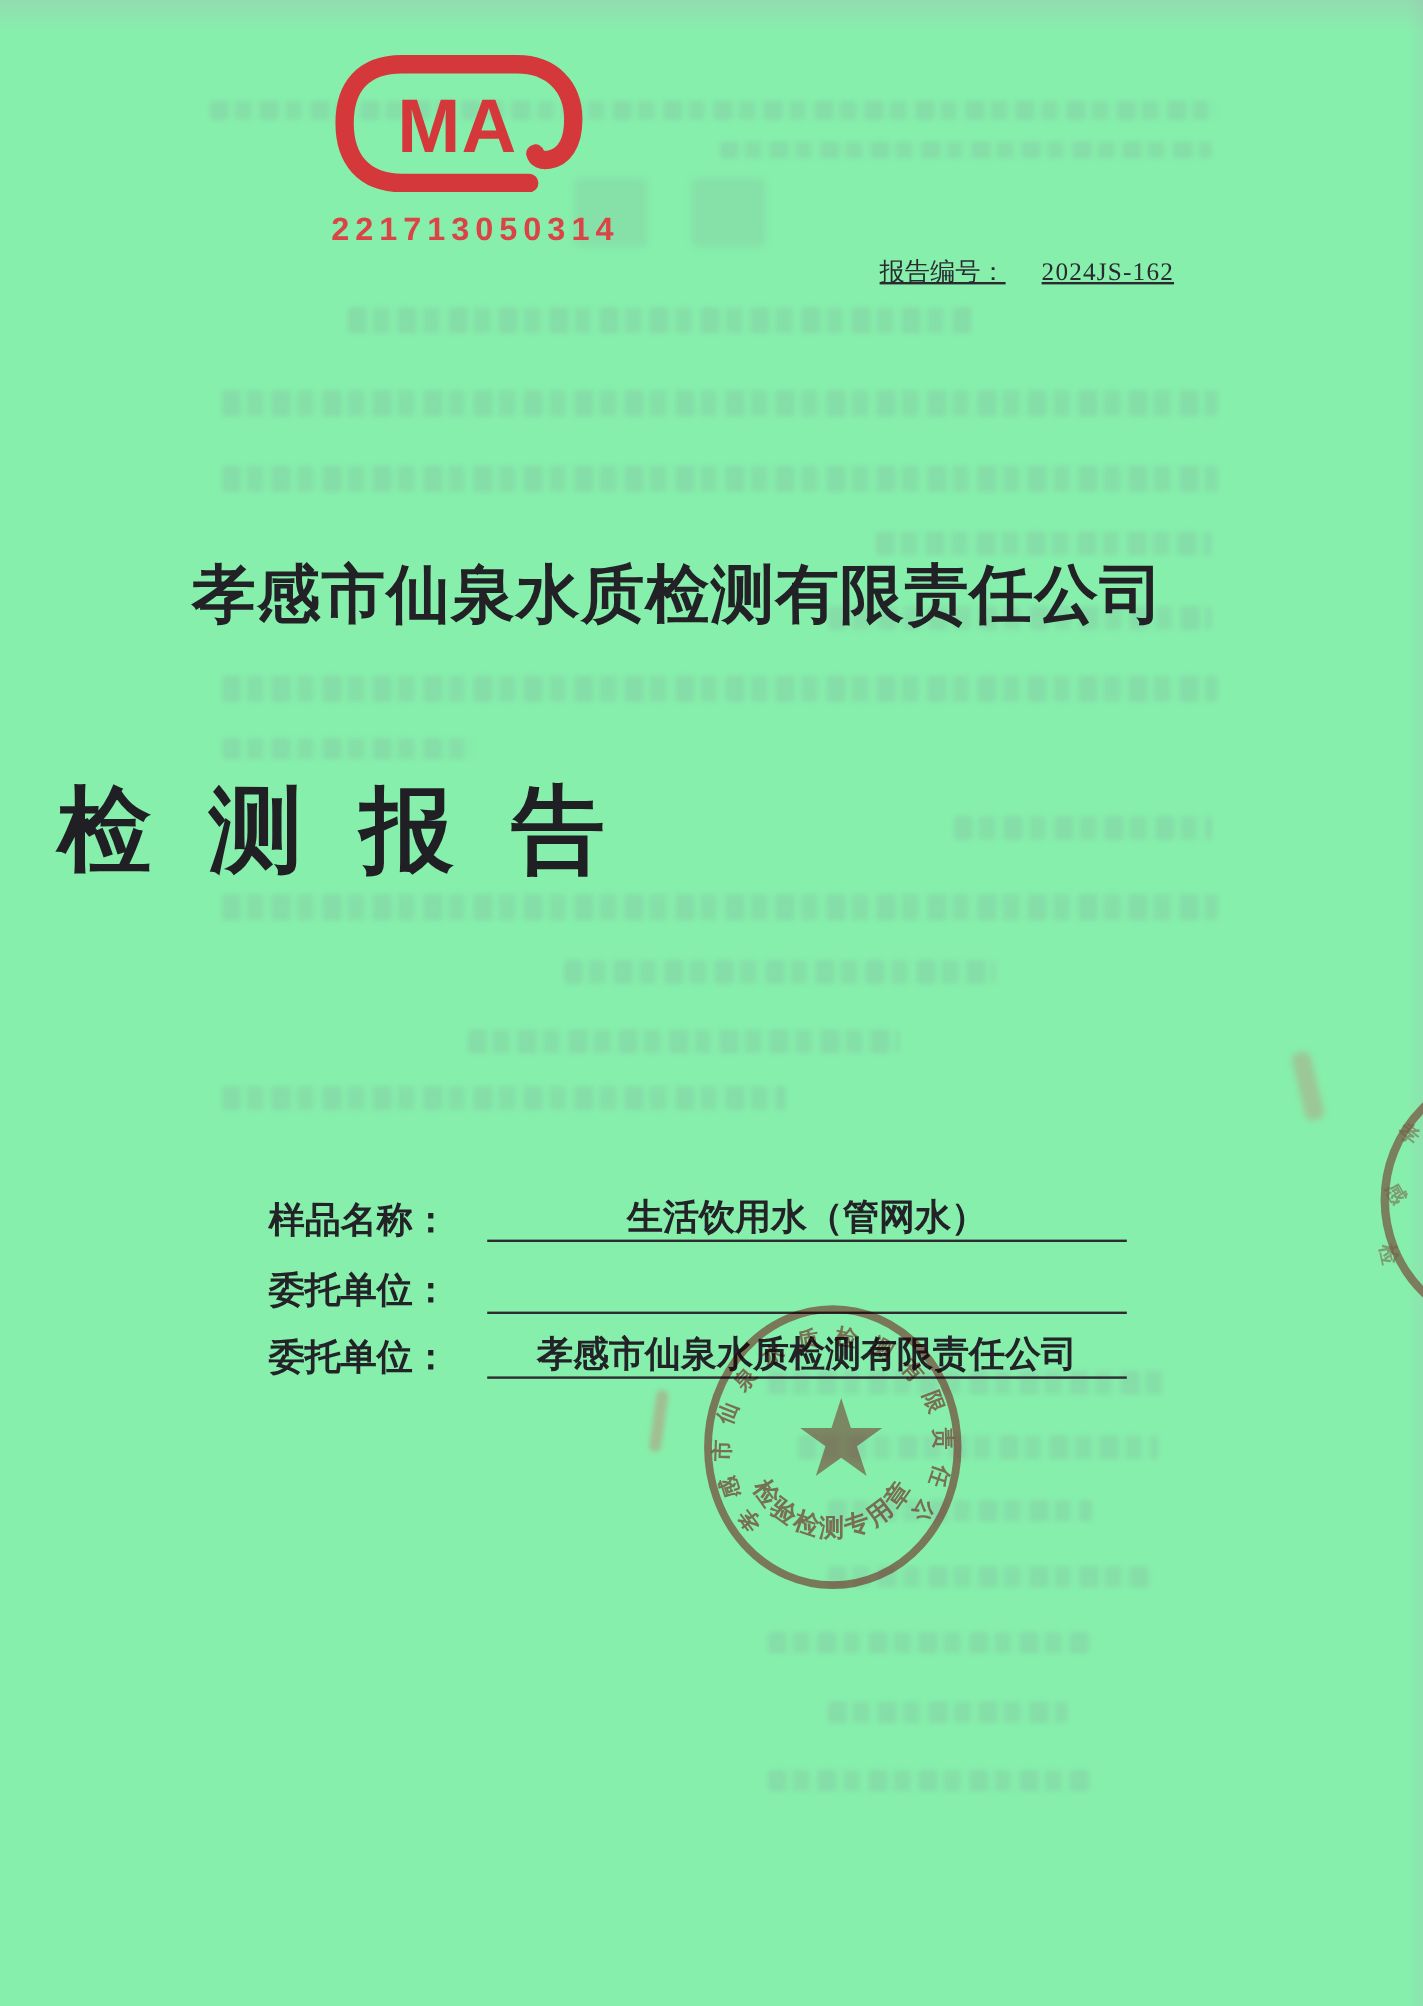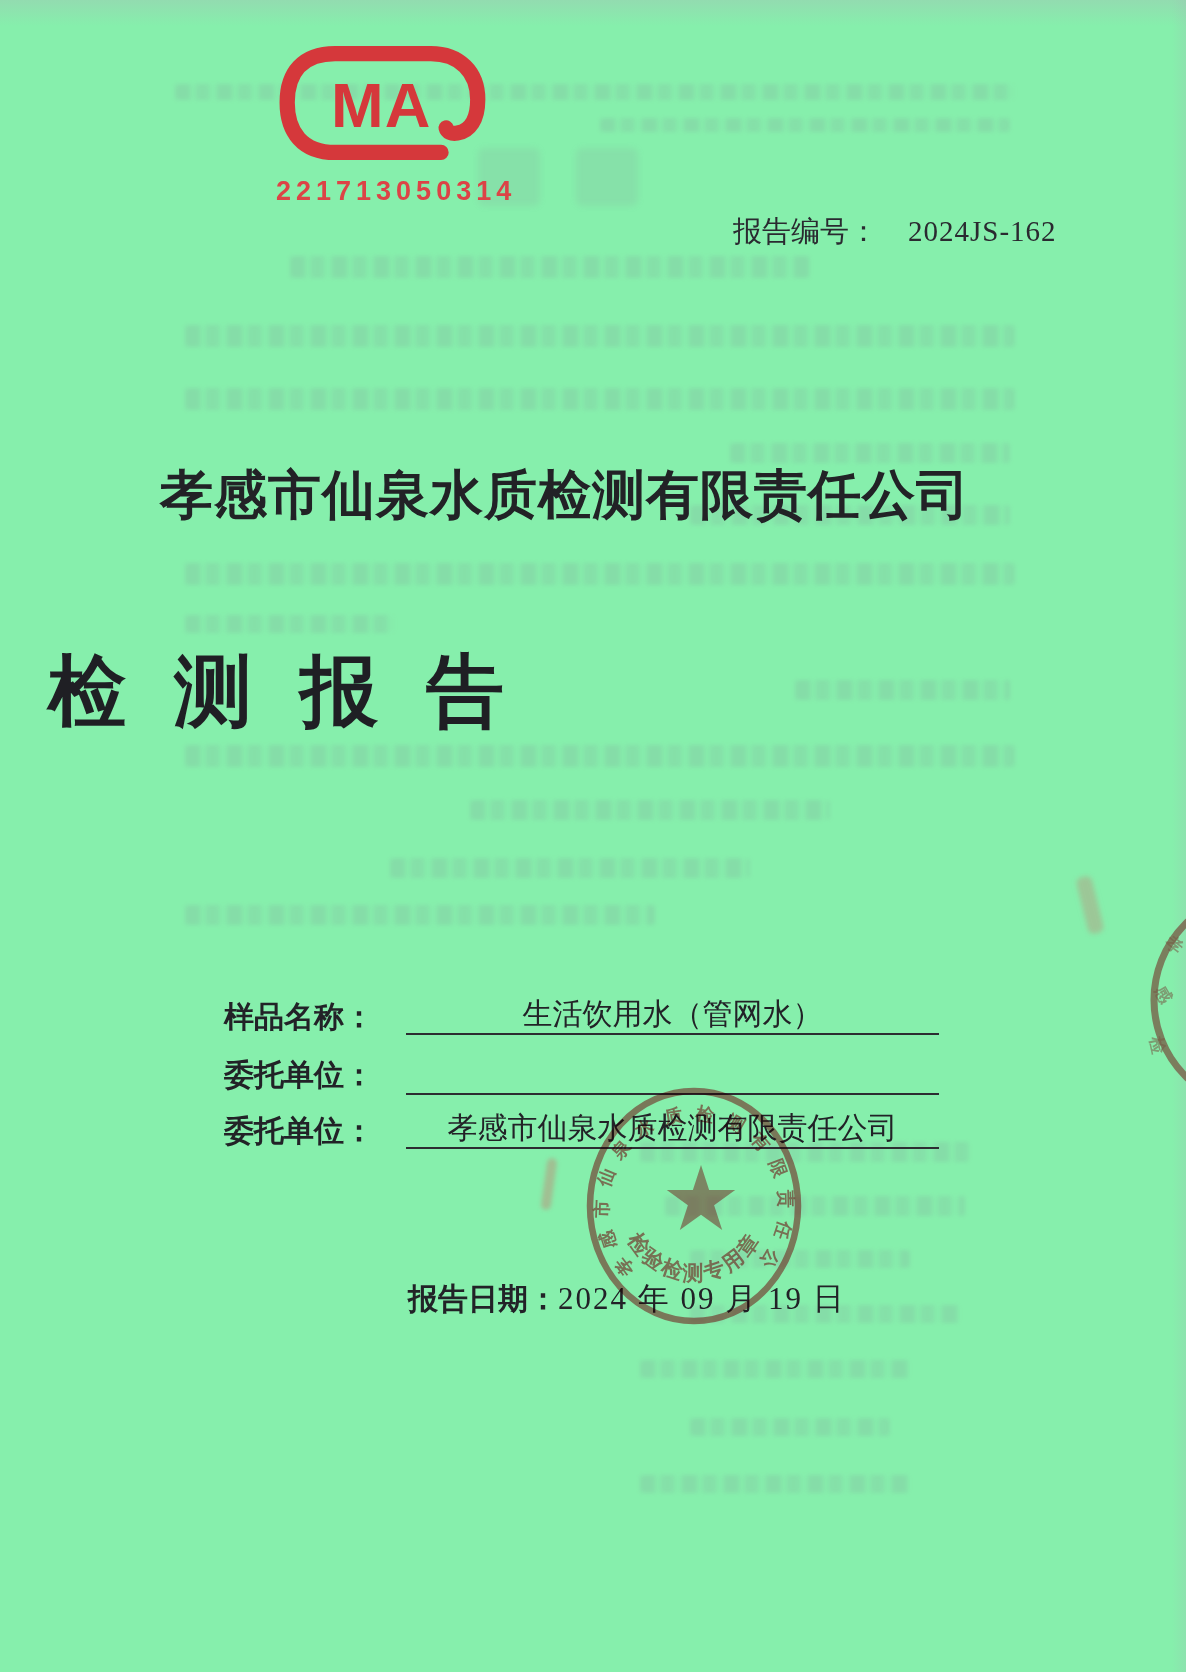--- a/index.html
+++ b/index.html
@@ -20,36 +20,36 @@
         background:rgba(135,136,150,.28);}
 
   
   .cma{position:absolute;left:278px;top:42px;width:214px;height:122px;}
   .cma-number{position:absolute;left:276px;top:176px;width:230px;
         font-weight:bold;font-size:27px;letter-spacing:5px;color:#dc4346;
         font-family:Liberation Sans, sans-serif;}
 
   
   .report-no{position:absolute;left:733px;top:212px;font-family:"Liberation Serif",serif;
-        font-size:29px;color:#2a2a30;white-space:nowrap;}
+        font-size:21px;color:#2a2a30;white-space:nowrap;text-decoration:underline;}
   .report-no .val{margin-left:30px;letter-spacing:1px;}
 
   
   .company-title{position:absolute;left:0;top:460px;width:1130px;text-align:center;
         font-size:53px;font-weight:bold;letter-spacing:1px;color:#222226;
         font-family:"Liberation Sans",sans-serif;white-space:nowrap;}
   .report-title{position:absolute;left:0;top:640px;width:1186px;text-align:left;
         font-family:"Liberation Serif",serif;font-weight:bold;font-size:78px;
         letter-spacing:48px;text-indent:48px;color:#1f1f24;white-space:nowrap;}
 
   
   .field-label{position:absolute;left:224px;font-size:30px;font-weight:bold;
         color:#222227;white-space:nowrap;}
   .field-value{position:absolute;left:406px;width:533px;text-align:center;
-        font-size:30px;font-weight:normal;color:#222227;white-space:nowrap;}
+        font-size:30px;font-weight:bold;color:#222227;white-space:nowrap;}
   .field-line{position:absolute;left:406px;width:533px;height:2px;background:#2c2c31;}
 
   
   .report-date{position:absolute;left:408px;top:1278px;font-size:30px;white-space:nowrap;color:#222227;}
   .report-date .lab{font-weight:bold;font-family:"Liberation Sans",sans-serif;}
   .report-date .val{font-family:"Liberation Serif",serif;font-size:31px;letter-spacing:2px;}
 
   
   .seal{position:absolute;left:578px;top:1083px;width:244px;height:254px;
         mix-blend-mode:multiply;opacity:.88;filter:blur(.4px);}
@@ -110,23 +110,20 @@
   <div class="field-value" style="top:994px">生活饮用水（管网水）</div>
   <div class="field-line" style="top:1033px"></div>
 
   <div class="field-label" style="top:1055px">委托单位：</div>
   <div class="field-line" style="top:1093px"></div>
 
   <div class="field-label" style="top:1111px">委托单位：</div>
   <div class="field-value" style="top:1108px">孝感市仙泉水质检测有限责任公司</div>
   <div class="field-line" style="top:1147px"></div>
 
-  <div class="report-date">
-    <span class="lab">报告日期：</span><span class="val">2024 年 09 月 19 日</span>
-  </div>
 
   <div class="seal-smudge"></div>
   <div class="seal-smudge2"></div>
 
   <svg class="seal" viewBox="0 0 244 254">
     <defs>
       <path id="sealTopArc" d="M 60.7,188.9 A 86,86 0 1 1 171.3,188.9" fill="none"></path>
       <path id="sealBottomArc" d="M 48.9,154.3 A 74,74 0 0 0 183.1,154.3" fill="none"></path>
     </defs>
     <ellipse cx="116" cy="123" rx="104" ry="115" fill="none" stroke="#dc4d52" stroke-width="6.5" opacity=".82"></ellipse>

